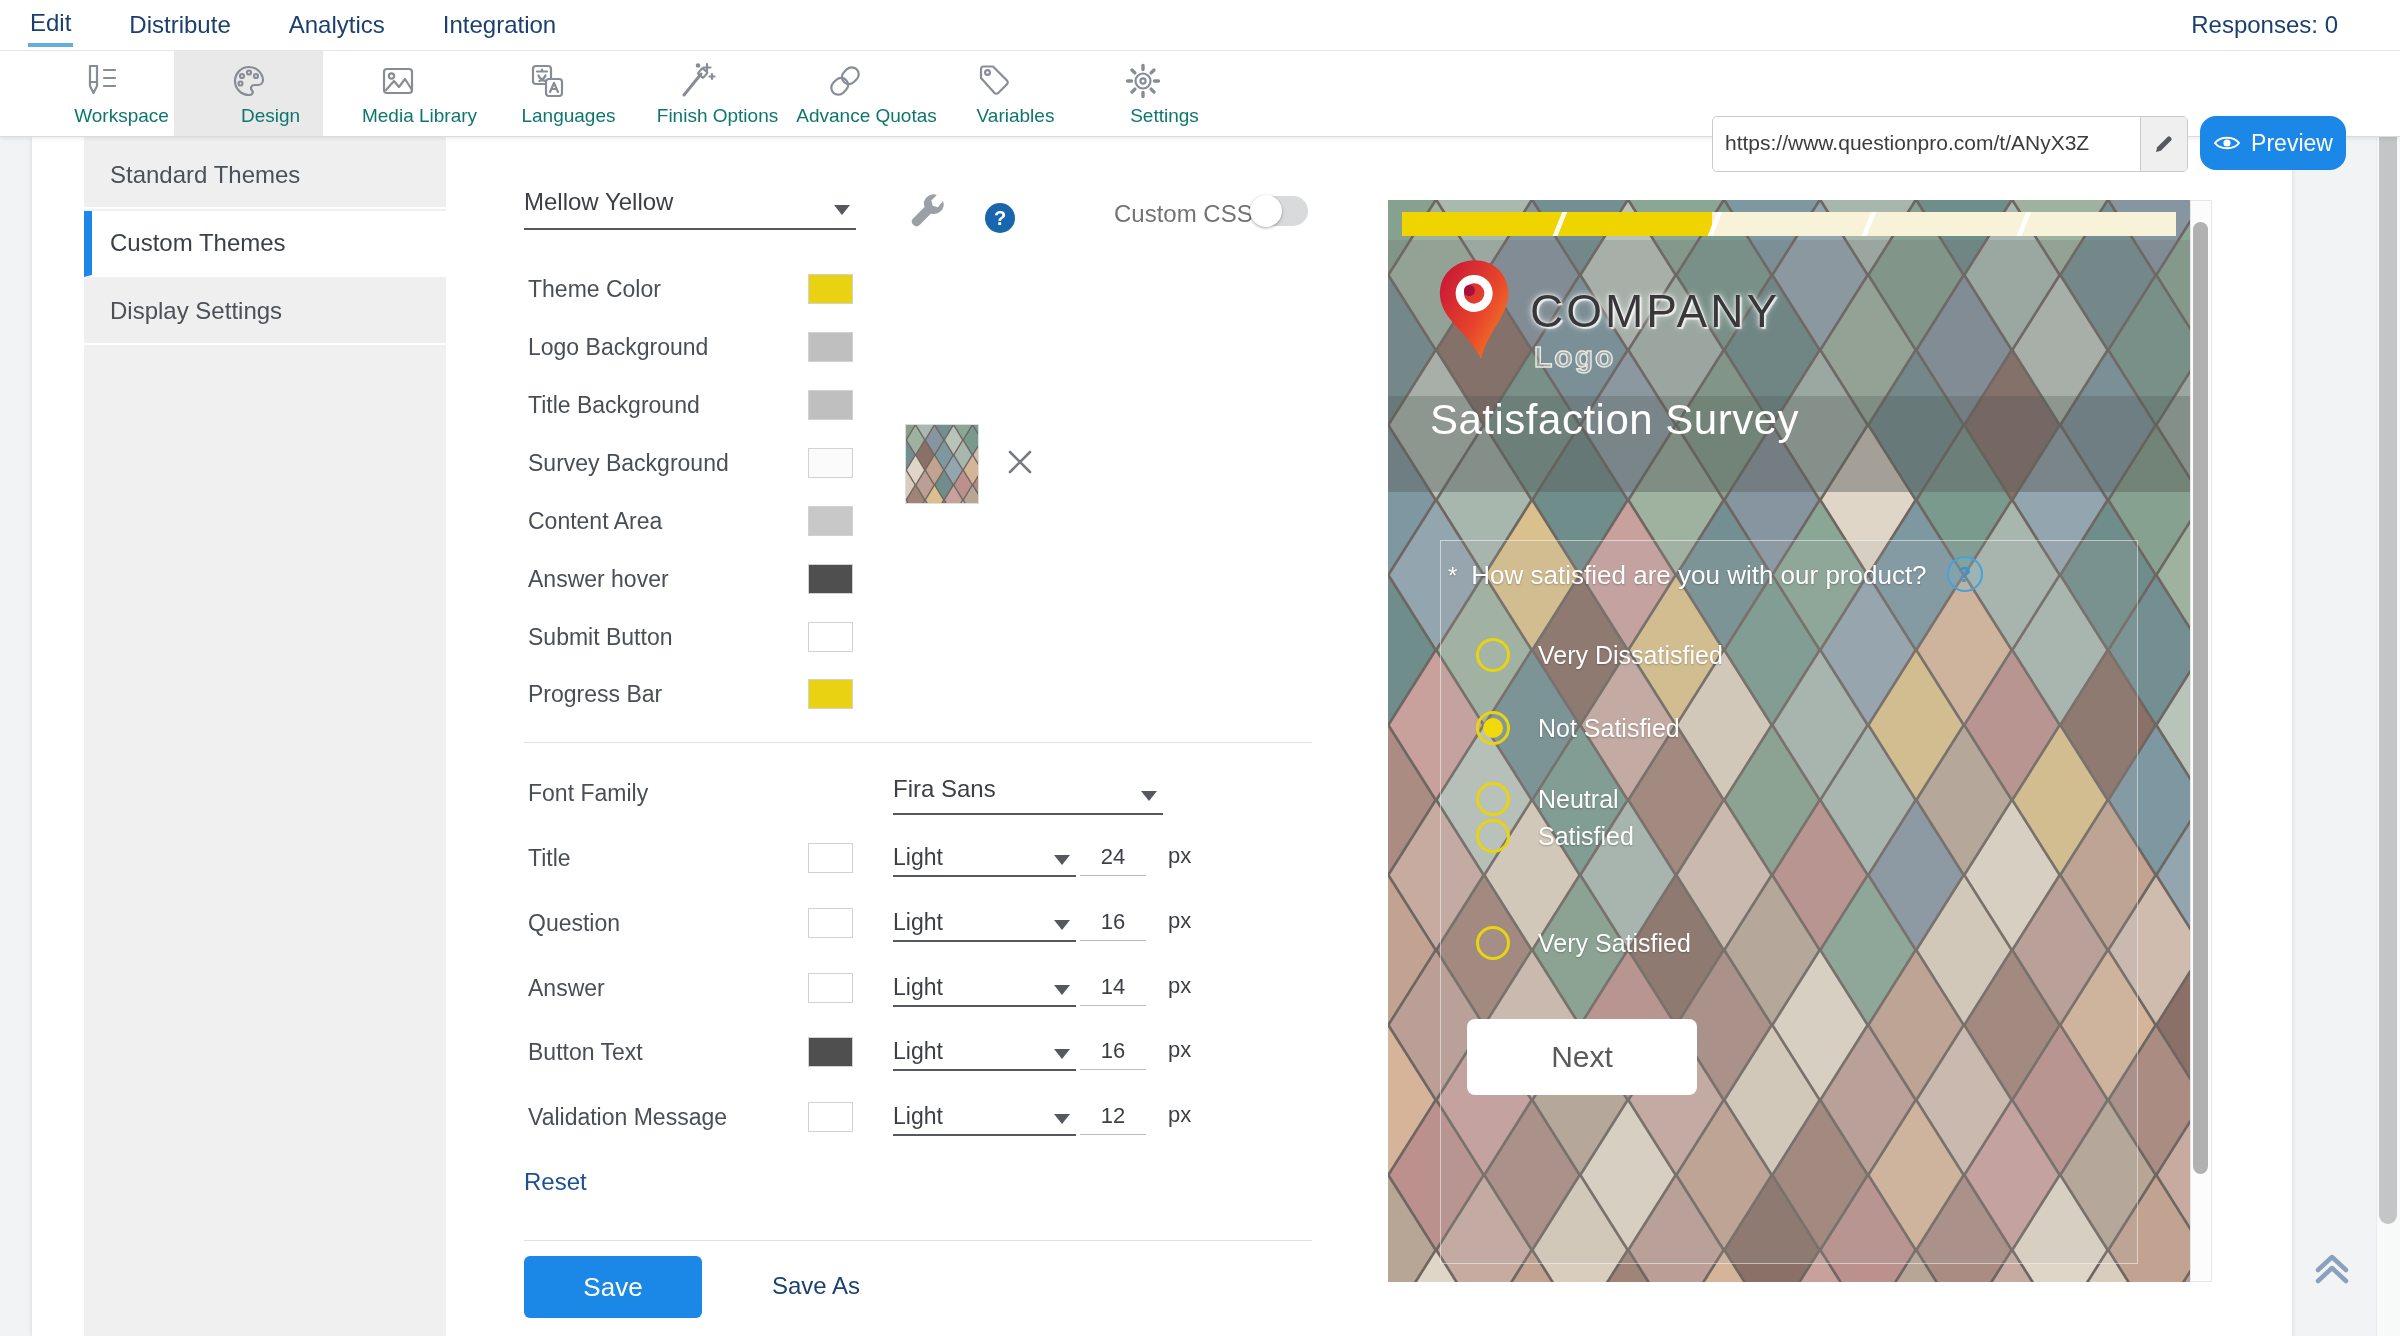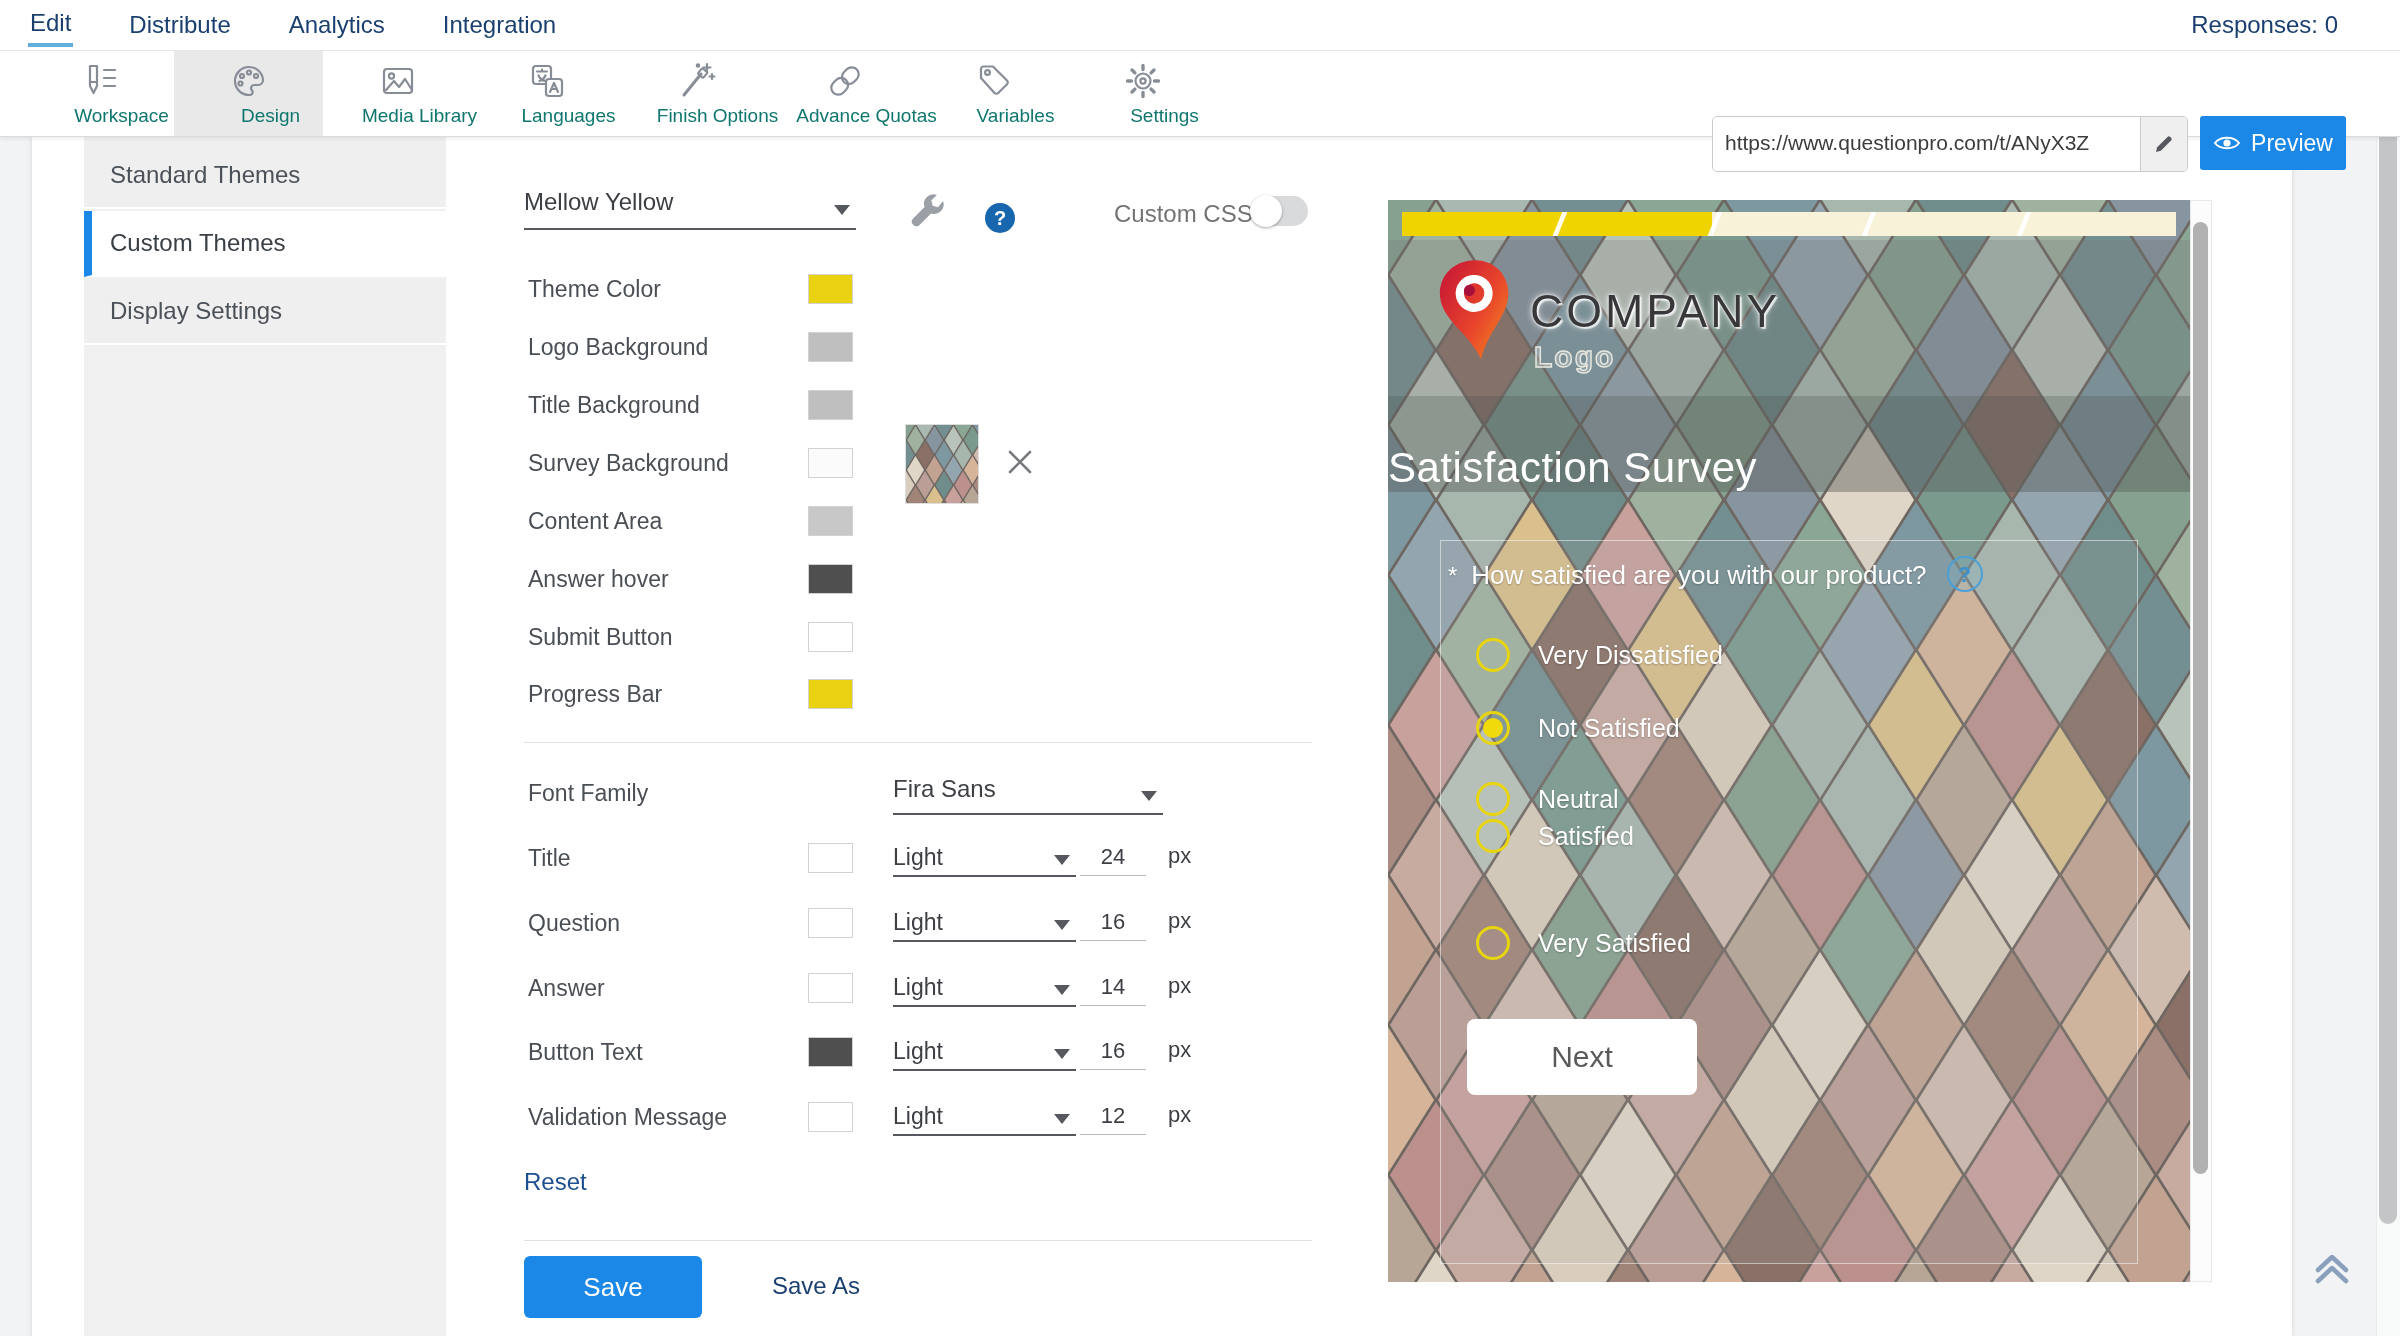--- a/index.html
+++ b/index.html
@@ -18,21 +18,21 @@
   .tools{position:absolute;left:25px;top:0;display:flex;height:86px;}
   .tool{width:149px;height:86px;display:flex;flex-direction:column;align-items:center;justify-content:center;gap:2px;cursor:pointer;}
   .tool.active{background:#e9e9ea;}
   .tool svg{display:block;}
   .toollabel{font-size:19px;color:#0f766e;white-space:nowrap;margin-left:44px;}
   .ticon{stroke:#878d96;fill:none;stroke-width:2.2;stroke-linecap:round;stroke-linejoin:round;}
 
   .urlbox{position:absolute;left:1712px;top:66px;width:474px;height:54px;border:1px solid #c9ccce;border-radius:5px;background:#fff;display:flex;overflow:hidden;}
   .urltext{flex:1;font-size:21px;color:#3c3c3c;line-height:52px;padding:0 12px;white-space:nowrap;overflow:hidden;}
   .urledit{width:46px;background:#efefef;border-left:1px solid #c9ccce;display:flex;align-items:center;justify-content:center;cursor:pointer;}
-  .previewbtn{position:absolute;left:2200px;top:66px;width:146px;height:54px;background:#1b87e6;border-radius:3px;display:flex;align-items:center;justify-content:center;gap:10px;cursor:pointer;}
+  .previewbtn{position:absolute;left:2200px;top:66px;width:146px;height:54px;background:#1b87e6;border-radius:16px;display:flex;align-items:center;justify-content:center;gap:10px;cursor:pointer;}
   .previewbtn span{color:#fff;font-size:23px;font-weight:500;}
 
   
   .panel{position:absolute;left:32px;top:136px;width:2260px;height:1200px;background:#fff;box-shadow:0 1px 5px rgba(0,0,0,.12);}
 
   
   .sidecol{position:absolute;left:84px;top:136px;width:362px;height:1200px;background:#f0f0f1;}
   .sideitem{position:absolute;left:84px;width:362px;height:66px;background:#efeff0;border-bottom:2px solid #fff;
             display:flex;align-items:center;padding-left:26px;box-sizing:border-box;font-size:24px;color:#4b5158;cursor:pointer;}
   .sideitem.active{background:#fff;border-left:8px solid #1b87e6;padding-left:18px;color:#3a4046;}
@@ -57,21 +57,21 @@
   .resetlink{position:absolute;left:524px;top:1168px;font-size:24px;font-weight:500;color:#1d4f91;cursor:pointer;}
   .savebtn{position:absolute;left:524px;top:1256px;width:178px;height:62px;background:#1b87e6;border-radius:6px;color:#fff;font-size:26px;font-weight:500;display:flex;align-items:center;justify-content:center;cursor:pointer;}
   .saveas{position:absolute;left:772px;top:1272px;font-size:24px;font-weight:500;color:#1b4070;cursor:pointer;}
   .bgthumb{position:absolute;left:905px;top:424px;width:72px;height:78px;overflow:hidden;border:1px solid #ddd;cursor:pointer;}
   .closex{position:absolute;left:1006px;top:448px;width:28px;height:28px;cursor:pointer;}
 
   
   .preview{position:absolute;left:1388px;top:200px;width:802px;height:1082px;overflow:hidden;background:#6e6660;}
   .mosaic{position:absolute;left:0;top:0;}
   .pband-logo{position:absolute;left:0;top:40px;width:100%;height:156px;background:rgba(115,115,115,.25);}
-  .pband-title{position:absolute;left:0;top:196px;width:100%;height:96px;background:rgba(92,95,94,.45);display:flex;align-items:flex-end;box-sizing:border-box;}
+  .pband-title{position:absolute;left:0;top:196px;width:100%;height:96px;background:rgba(92,95,94,.45);display:flex;align-items:flex-start;padding-left:42px;box-sizing:border-box;}
   .ptitle{font-size:42px;font-weight:300;color:#fff;letter-spacing:.5px;}
   .progress{position:absolute;left:14px;top:12px;width:774px;height:24px;background:#f8f2d9;overflow:hidden;}
   .pfill{position:absolute;left:0;top:0;height:24px;background:#efd400;}
   .psep{position:absolute;top:-4px;width:5px;height:34px;background:rgba(255,255,255,.95);transform:skewX(-22deg);}
   .pinwrap{position:absolute;left:48px;top:58px;}
   .companytx{position:absolute;left:142px;top:84px;font-size:46px;font-weight:400;letter-spacing:3px;color:#38383a;
     text-shadow:0 0 3px #fff,0 0 7px rgba(255,255,255,.95),2px 2px 1px rgba(255,255,255,.7);}
   .logotx{position:absolute;left:146px;top:140px;font-size:30px;font-weight:700;letter-spacing:2px;color:rgba(255,255,255,.22);-webkit-text-stroke:1.4px #e9e9df;}
   .contentbox{position:absolute;left:52px;top:340px;width:698px;height:724px;background:rgba(172,176,176,.16);border:1px solid rgba(255,255,255,.5);box-sizing:border-box;}
   .question{position:absolute;left:60px;top:360px;display:flex;align-items:flex-start;}

